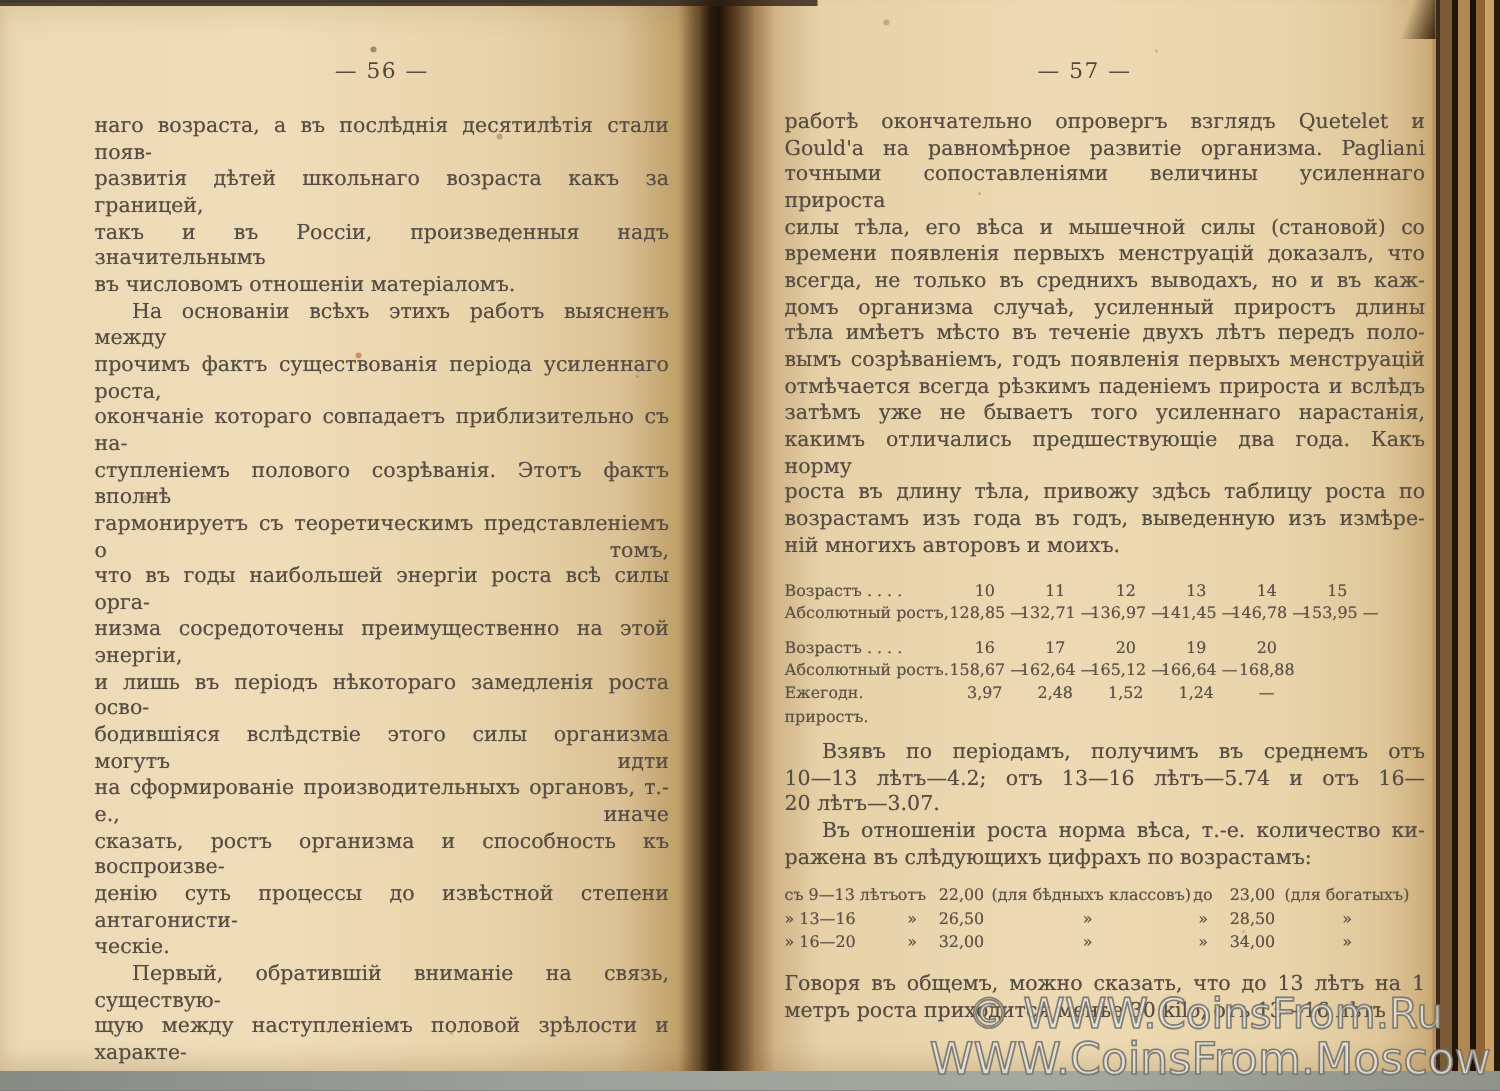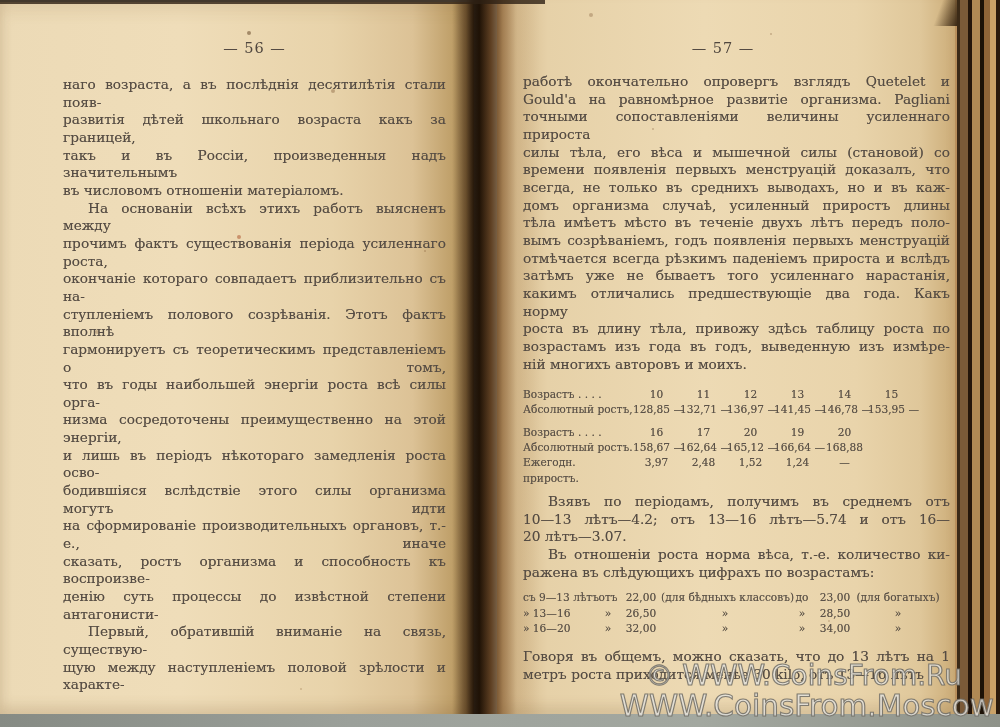--- a/index.html
+++ b/index.html
@@ -121,20 +121,21 @@
       <div class="line">окончаніе котораго совпадаетъ приблизительно съ на-</div>
       <div class="line">ступленіемъ полового созрѣванія. Этотъ фактъ вполнѣ</div>
       <div class="line">гармонируетъ съ теоретическимъ представленіемъ о томъ,</div>
       <div class="line">что въ годы наибольшей энергіи роста всѣ силы орга-</div>
       <div class="line">низма сосредоточены преимущественно на этой энергіи,</div>
       <div class="line">и лишь въ періодъ нѣкотораго замедленія роста осво-</div>
       <div class="line">бодившіяся вслѣдствіе этого силы организма могутъ идти</div>
       <div class="line">на сформированіе производительныхъ органовъ, т.-е., иначе</div>
       <div class="line">сказать, ростъ организма и способность къ воспроизве-</div>
       <div class="line">денію суть процессы до извѣстной степени антагонисти-</div>
+      <div class="line end">ческіе.</div>
       <div class="line ind">Первый, обратившій вниманіе на связь, существую-</div>
       <div class="line">щую между наступленіемъ половой зрѣлости и характе-</div>
     </div>
 
   <div class="tb tb-right" id="rightFlow">
     <div id="rightTop">
         <div class="line">работѣ окончательно опровергъ взглядъ Quetelet и</div>
         <div class="line">Gould'a на равномѣрное развитіе организма. Pagliani</div>
         <div class="line">точными сопоставленіями величины усиленнаго прироста</div>
         <div class="line">силы тѣла, его вѣса и мышечной силы (становой) со</div>

